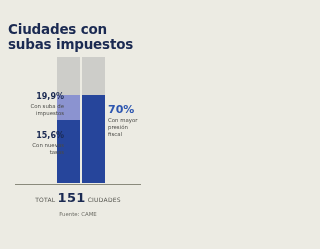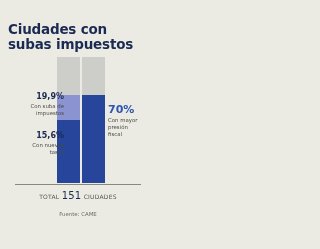--- a/index.html
+++ b/index.html
@@ -108,23 +108,23 @@
     position: absolute;
     left: 0;
     top: 190px;
     width: 156px;
     text-align: center;
     font-size: 6px;
     letter-spacing: 0.25px;
     color: #55554f;
   }
   .total .num {
-    font-weight: normal;
+    font-weight: bold;
     color: #1b2a52;
-    font-size: 10px;
+    font-size: 13px;
   }
   .total .w { display: inline; }
   .source {
     position: absolute;
     left: 0;
     top: 211px;
     width: 156px;
     text-align: center;
     font-size: 5.4px;
     color: #6d6d66;

